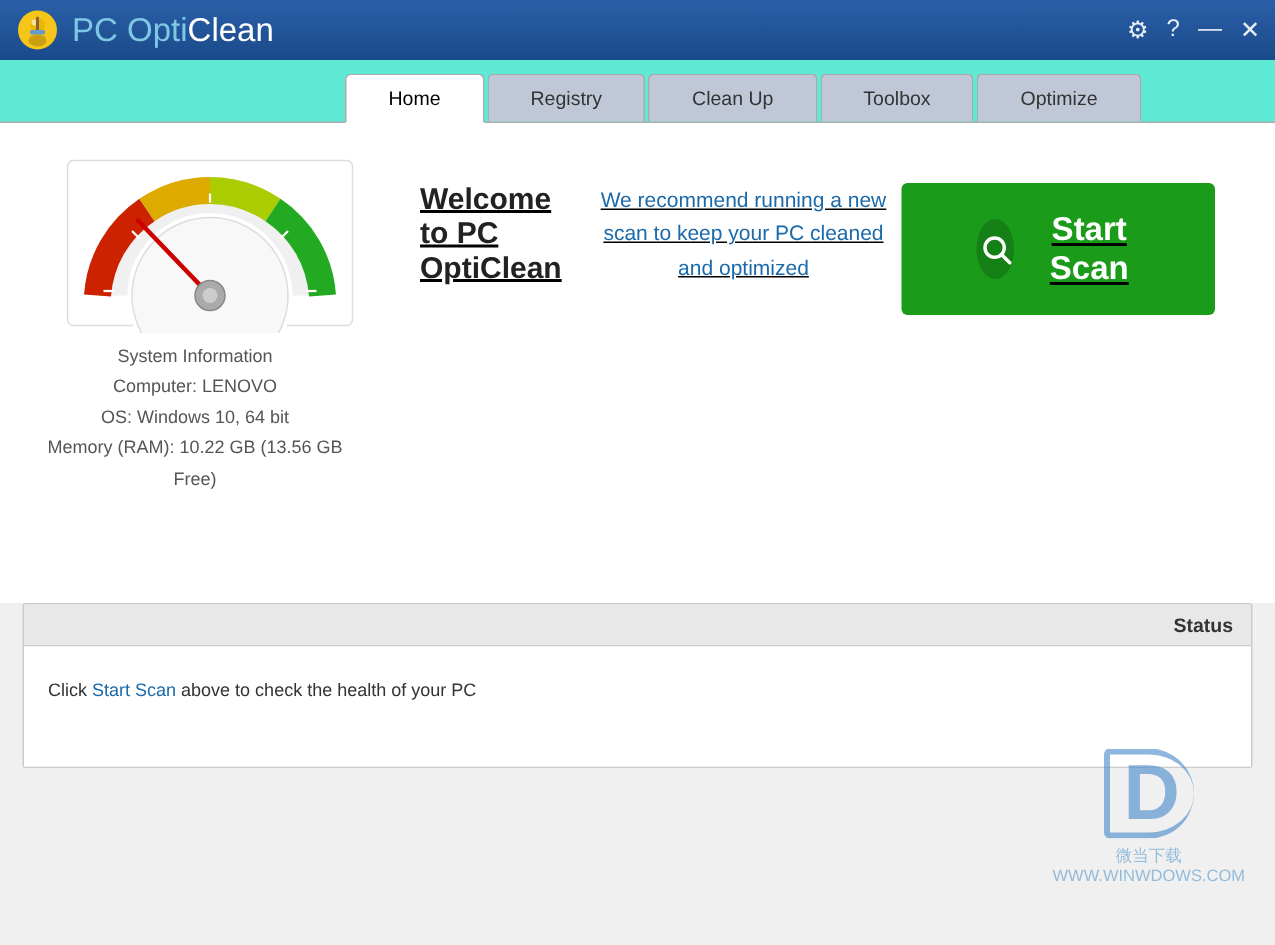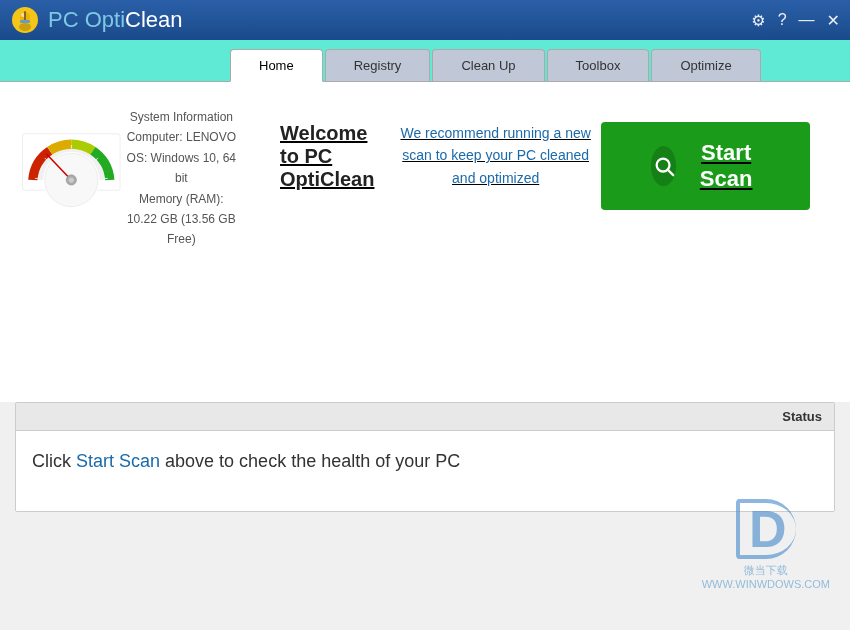--- a/index.html
+++ b/index.html
@@ -79,22 +79,22 @@
       display: flex;
       height: 320px;
       padding: 20px;
       gap: 20px;
     }
 
     
     #left-panel {
       width: 220px;
       display: flex;
-      flex-direction: row;
-      align-items: flex-start;
+      flex-direction: column;
+      align-items: flex-end;
     }
     .system-info {
       text-align: center;
       font-size: 12px;
       color: #555;
       line-height: 1.7;
       margin-top: 5px;
     }
 
     
@@ -161,21 +161,21 @@
       color: #333;
       border-bottom: 1px solid #ccc;
       text-align: right;
     }
     #status-body {
       background: white;
       padding: 20px 16px;
       min-height: 80px;
     }
     #status-text {
-      font-size: 18px;
+      font-size: 12px;
       color: #1a6aab;
     }
     #status-text span.black { color: #333; }
 
     
     #watermark {
       position: absolute;
       bottom: 40px;
       right: 20px;
       opacity: 0.6;

